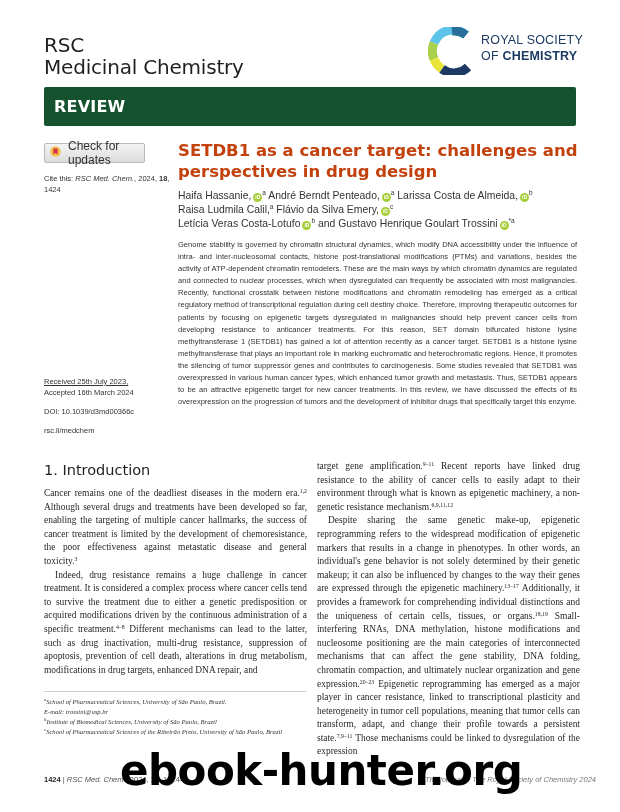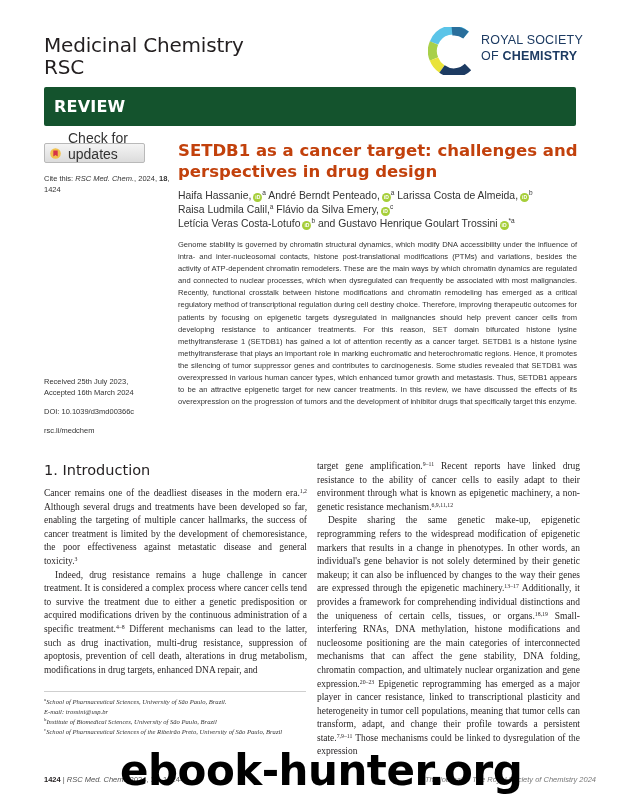--- a/index.html
+++ b/index.html
@@ -24,21 +24,21 @@
       background: #14532d; border-radius: 2px;
     }
     .review-banner span {
       position: absolute; left: 10px; top: 10px; font-family: "DejaVu Sans", sans-serif;
       font-size: 16px; font-weight: bold; color: #ffffff; letter-spacing: 0.2px;
     }
 
     .check-updates {
       position: absolute; left: 44px; top: 143px; width: 101px; height: 20px;
       background: linear-gradient(#f4f4f4, #dcdcdc); border: 1px solid #b9b9b9; border-radius: 2px;
-      font-size: 14px; color: #333; display: flex; align-items: flex-end;
+      font-size: 12px; color: #333; display: flex; align-items: center;
     }
     .check-updates .icn { margin-left: 5px; margin-right: 7px; }
 
     .cite { position: absolute; left: 44px; top: 173px; width: 128px; font-size: 7.5px; line-height: 11px; color: #333; }
     .cite i { font-style: italic; }
     .cite b { font-weight: bold; }
 
     .meta { position: absolute; left: 44px; font-size: 7.5px; line-height: 11px; color: #333; }
 
     .title {
@@ -95,22 +95,22 @@
     .watermark {
       position: absolute; left: 120px; top: 746px;
       font-family: "DejaVu Sans", sans-serif; font-size: 42px; font-weight: bold; color: #000;
       letter-spacing: -0.5px; white-space: nowrap;
     }
   </style>
 </head>
 <body>
 
 <div class="journal-name">
+  <div>RSC</div>
   <div>Medicinal Chemistry</div>
-  <div>RSC</div>
 </div>
 
 <div class="rsc-logo">
   <svg width="48" height="48" viewBox="0 0 48 48">
     <path d="M38 8 A20 20 0 0 0 6 16" stroke="#5bc4e8" stroke-width="9" fill="none"></path>
     <path d="M6 16 A20 20 0 0 0 6 32" stroke="#a8d04a" stroke-width="9" fill="none"></path>
     <path d="M6 32 A20 20 0 0 0 14 42" stroke="#e9e33a" stroke-width="9" fill="none"></path>
     <path d="M14 42 A20 20 0 0 0 40 40" stroke="#1d3b62" stroke-width="9" fill="none"></path>
     <path d="M38 8 A20 20 0 0 0 24 4" stroke="#2a6f9c" stroke-width="9" fill="none"></path>
   </svg>
@@ -129,21 +129,21 @@
       <path d="M3.3 2.5 h4.4 v6 l-2.2 -1.5 l-2.2 1.5z" fill="#d6334a"></path>
     </svg>
   </span>
   <span>Check for updates</span>
 </div>
 
 <div class="cite">
   <span>Cite this:</span> <i>RSC Med. Chem.</i><span>, 2024, </span><b>18</b><span>, 1424</span>
 </div>
 
-<div class="meta" style="top:376px;">Received 25th July 2023,</div>
+<div class="meta" style="top:376px;text-decoration:underline;">Received 25th July 2023,</div>
 <div class="meta" style="top:387px;">Accepted 16th March 2024</div>
 <div class="meta" style="top:406px;">DOI: 10.1039/d3md00366c</div>
 <div class="meta" style="top:425px;">rsc.li/medchem</div>
 
 <div class="title">SETDB1 as a cancer target: challenges and perspectives in drug design</div>
 
 <div class="authors">
   <span>Haifa Hassanie,</span><span class="orcid">iD</span><sup>a</sup>
   <span>André Berndt Penteado,</span><span class="orcid">iD</span><sup>a</sup>
   <span>Larissa Costa de Almeida,</span><span class="orcid">iD</span><sup>b</sup><br>

